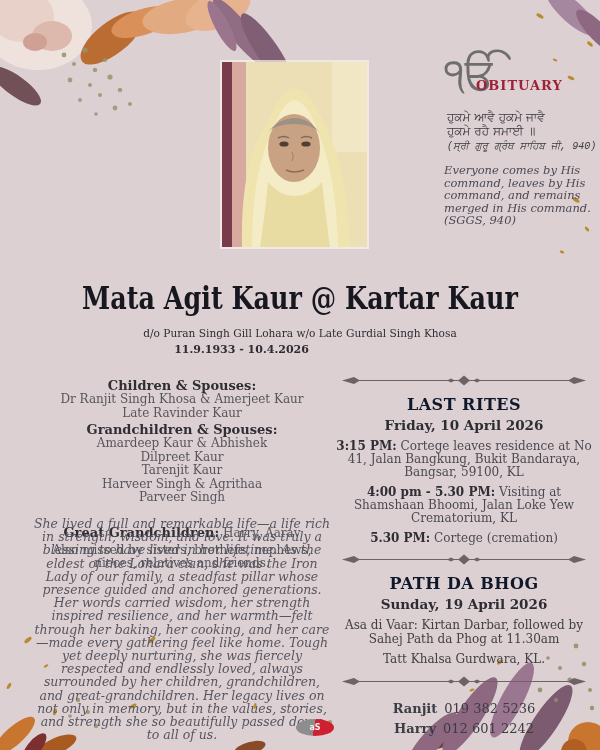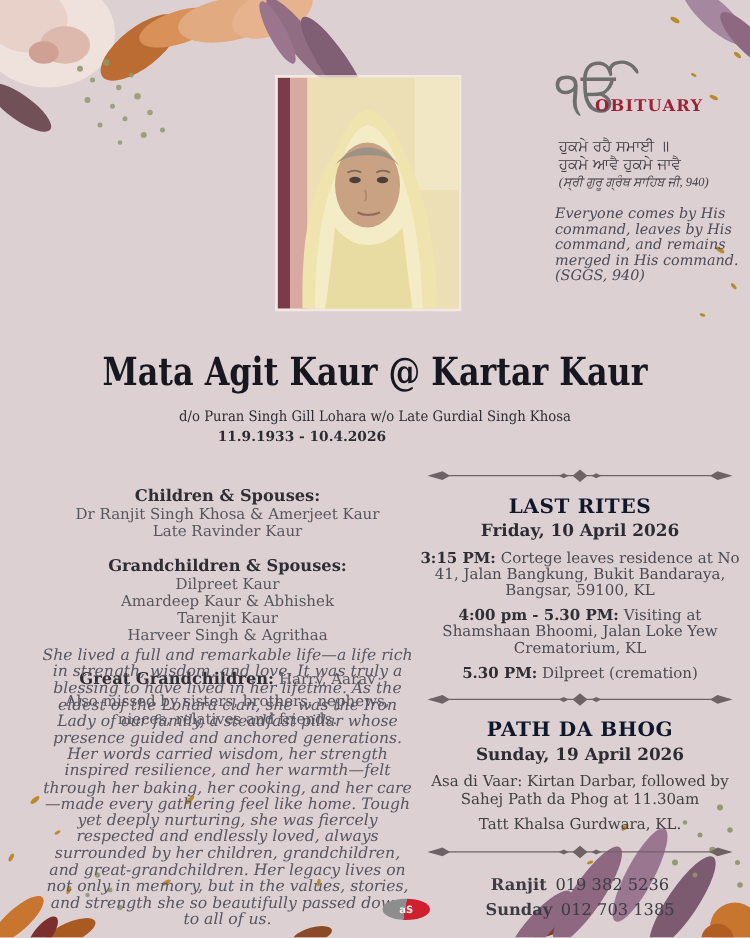--- a/index.html
+++ b/index.html
@@ -26,21 +26,21 @@
     font-family:"DejaVu Sans", sans-serif;
     font-size:44px; line-height:1; color:#6e6e6e;
   }
   .obit-label {
     position:absolute; left:476px; top:78px;
     font-size:13px; font-weight:bold; letter-spacing:1px;
     color:#9e2136;
   }
   .gurmukhi { position:absolute; left:447px; top:110px; width:150px;
     font-family:"DejaVu Sans", sans-serif; font-size:12px; line-height:14px; color:#3a3a40; }
-  .gurmukhi-ref { font-family:Liberation Serif, serif; font-style:italic; font-size:10px; color:#3a3a40; margin-top:2px; }
+  .gurmukhi-ref { font-family:Liberation Mono, monospace; font-style:italic; font-size:10px; color:#3a3a40; margin-top:2px; }
   .quote {
     position:absolute; left:444px; top:164px; width:148px;
     font-style:italic; font-size:11.5px; line-height:12.5px; color:#4a4a55;
   }
 
   
   .title {
     position:absolute; left:0; top:280px; width:600px;
     text-align:center; font-size:31px; font-weight:bold; color:#17171f;
     transform:scaleX(0.82); transform-origin:center;
@@ -51,21 +51,21 @@
     text-align:center; font-size:11.5px; color:#2c2c33;
     transform:scaleX(0.92); transform-origin:center;
   }
   .dates {
     position:absolute; left:0; top:343px; width:483px;
     text-align:center; font-size:11px; font-weight:bold; color:#2c2c33;
   }
 
   
   .left-col { position:absolute; left:38px; top:376px; width:288px; text-align:center; }
-  .fam-heading { font-size:13px; font-weight:bold; color:#2e2e34; line-height:14px; margin-top:15px; }
+  .fam-heading { font-size:13px; font-weight:bold; color:#2e2e34; line-height:14px; margin-top:3px; }
   .fam-line { font-size:12px; color:#55555c; line-height:13.5px; }
   .fam-inline { font-size:12px; line-height:14px; margin-top:21px; color:#55555c; }
   .fam-inline b { font-size:13px; color:#2e2e34; }
   .also-missed { font-size:12px; color:#55555c; line-height:13.5px; margin-top:4px; }
   .tribute {
     position:absolute; left:34px; top:517px; width:296px;
     text-align:center; font-style:italic; font-size:12.5px; line-height:13.2px; color:#565660;
   }
 
   
@@ -75,21 +75,21 @@
   .sec-date { font-size:13.5px; font-weight:bold; color:#2c2c33; margin-top:3px; }
   .event { font-size:12px; line-height:13px; color:#4a4a52; margin:7px 0 0 0; }
   .event .time { font-weight:bold; color:#2e2e34;margin-top:12px; }
   .sec-line { font-size:12px; line-height:13.5px; color:#404040; margin-top:7px; }
   .gap-sm { height:6px; }
   .contact { font-size:13px; color:#3c3c44; margin-top:5px; }
   .contact .c-name { margin-right:7px;font-weight:bold; }
 
   
   .badge {
-    position:absolute; left:306px; top:719px; width:38px; height:17px;
+    position:absolute; left:296px; top:719px; width:38px; height:17px;
     border-radius:50%;
     background:linear-gradient(100deg,#8d8d8d 48%, #cf2030 48%);
     color:#f2f2f2; font-family:"DejaVu Sans", sans-serif;
     font-size:8px; font-weight:bold; line-height:17px; text-align:center;
   }
 </style>
 </head>
 <body>
 
 <div class="canvas">
@@ -206,39 +206,40 @@
       <path d="M79 76 Q84 73 90 76" stroke="#7a6a5c" stroke-width="1.4" fill="none"></path>
       <path d="M70 90 Q72 95 70 99" stroke="#ad8468" stroke-width="1.2" fill="none"></path>
       <path d="M64 108 Q72 112 82 108" stroke="#8f6b55" stroke-width="1.6" fill="none"></path>
       <path d="M46 120 Q42 160 38 185 L108 185 Q104 156 100 120 Q88 134 72 134 Q58 134 46 120 Z" fill="#e9dca2"></path>
     </svg>
   </div>
 
   <div class="onkar">ੴ</div>
   <div class="obit-label">OBITUARY</div>
   <div class="gurmukhi">
+    <div>ਹੁਕਮੇ ਆਵੈ ਹੁਕਮੇ ਜਾਵੈ</div>
     <div>ਹੁਕਮੇ ਰਹੈ ਸਮਾਈ ॥</div>
-    <div>ਹੁਕਮੇ ਆਵੈ ਹੁਕਮੇ ਜਾਵੈ</div>
     <div class="gurmukhi-ref">(ਸ੍ਰੀ ਗੁਰੂ ਗ੍ਰੰਥ ਸਾਹਿਬ ਜੀ, 940)</div>
   </div>
   <div class="quote">Everyone comes by His command, leaves by His command, and remains merged in His command. (SGGS, 940)</div>
 
   <div class="title">Mata Agit Kaur @ Kartar Kaur</div>
   <div class="subtitle">d/o Puran Singh Gill Lohara w/o Late Gurdial Singh Khosa</div>
   <div class="dates">11.9.1933 - 10.4.2026</div>
 
   <div class="left-col">
     <div class="fam-heading">Children &amp; Spouses:</div>
     <div class="fam-line">Dr Ranjit Singh Khosa &amp; Amerjeet Kaur</div>
     <div class="fam-line">Late Ravinder Kaur</div>
     <div class="fam-heading">Grandchildren &amp; Spouses:</div>
+    <div class="fam-line">Amardeep Kaur &amp; Abhishek</div>
     <div class="fam-line">Dilpreet Kaur</div>
-    <div class="fam-line">Amardeep Kaur &amp; Abhishek</div>
     <div class="fam-line">Tarenjit Kaur</div>
     <div class="fam-line">Harveer Singh &amp; Agrithaa</div>
+    <div class="fam-line">Parveer Singh</div>
     <div class="fam-inline">
       <b>Great Grandchildren:</b>
       <span>Harry, Aarav</span>
     </div>
     <div class="also-missed">Also missed by sisters, brothers, nephews, nieces, relatives and friends.</div>
   </div>
 
   <div class="tribute">She lived a full and remarkable life—a life rich in strength, wisdom, and love. It was truly a blessing to have lived in her lifetime. As the eldest of the Lohara clan, she was the Iron Lady of our family, a steadfast pillar whose presence guided and anchored generations. Her words carried wisdom, her strength inspired resilience, and her warmth—felt through her baking, her cooking, and her care—made every gathering feel like home. Tough yet deeply nurturing, she was fiercely respected and endlessly loved, always surrounded by her children, grandchildren, and great-grandchildren. Her legacy lives on not only in memory, but in the values, stories, and strength she so beautifully passed down to all of us.</div>
 
   <div class="right-col">
@@ -256,21 +257,21 @@
     <p class="event">
       <span class="time">3:15 PM:</span>
       <span>Cortege leaves residence at No 41, Jalan Bangkung, Bukit Bandaraya, Bangsar, 59100, KL</span>
     </p>
     <p class="event">
       <span class="time">4:00 pm - 5.30 PM:</span>
       <span>Visiting at Shamshaan Bhoomi, Jalan Loke Yew Crematorium, KL</span>
     </p>
     <p class="event">
       <span class="time">5.30 PM:</span>
-      <span>Dilpreet (cremation)</span>
+      <span>Cortege (cremation)</span>
     </p>
 
     <div class="gap-sm"></div>
     <svg class="divider" width="252" height="13" viewBox="0 0 252 13" aria-hidden="true">
       <line x1="6" y1="6.5" x2="246" y2="6.5" stroke="#6f6266" stroke-width="1"></line>
       <polygon points="4,6.5 16,3 22,6.5 16,10" fill="#6f6266"></polygon>
       <polygon points="248,6.5 236,3 230,6.5 236,10" fill="#6f6266"></polygon>
       <polygon points="126,1.5 132,6.5 126,11.5 120,6.5" fill="#6f6266"></polygon>
       <polygon points="113,4.5 117,6.5 113,8.5 109,6.5" fill="#6f6266"></polygon>
       <polygon points="139,4.5 143,6.5 139,8.5 135,6.5" fill="#6f6266"></polygon>
@@ -289,19 +290,19 @@
       <polygon points="126,1.5 132,6.5 126,11.5 120,6.5" fill="#6f6266"></polygon>
       <polygon points="113,4.5 117,6.5 113,8.5 109,6.5" fill="#6f6266"></polygon>
       <polygon points="139,4.5 143,6.5 139,8.5 135,6.5" fill="#6f6266"></polygon>
     </svg>
 
     <div style="height:8px"></div>
     <div class="contact">
       <span class="c-name">Ranjit</span><span>019 382 5236</span>
     </div>
     <div class="contact">
-      <span class="c-name">Sunday</span><span>012 703 1385</span>
+      <span class="c-name">Harry</span><span>012 601 2242</span>
     </div>
   </div>
 
   <div class="badge">aS</div>
 
 </div>
 
 </body></html>

